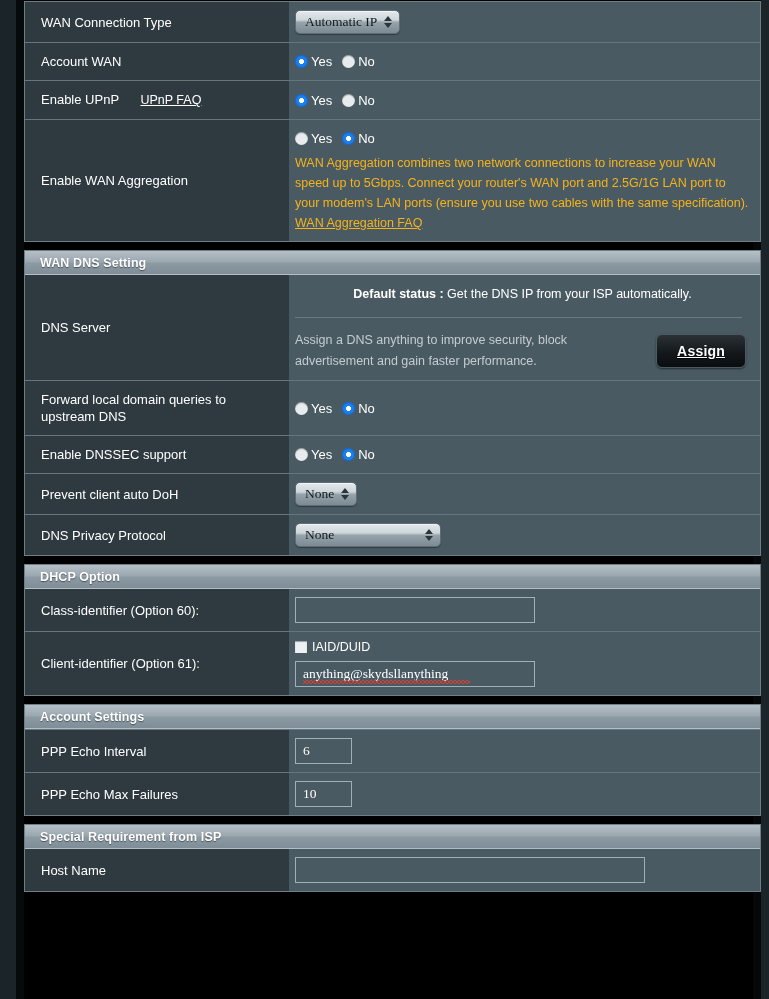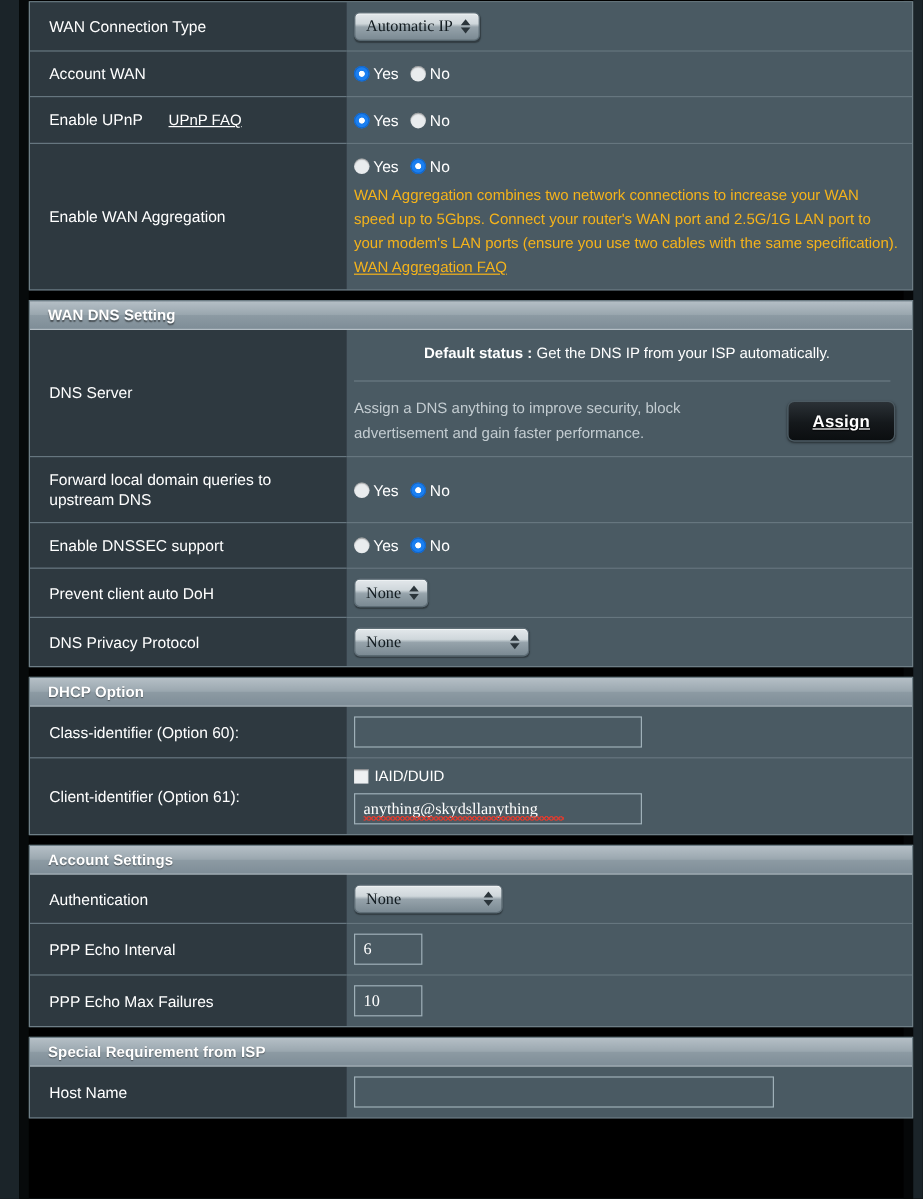--- a/index.html
+++ b/index.html
@@ -455,32 +455,20 @@
         </tr>
       </tbody>
     </table>
 
     <table class="panel">
       <tbody>
         <tr class="sec-head">
           <td class="sec-head-label" colspan="2">Account Settings</td>
         </tr>
 
-        <tr class="row no-top">
-          <td class="lbl">Authentication</td>
-          <td class="val">
-            <div class="sel w-xwide">
-              <span class="txt">None</span>
-              <span class="arrows">
-                  <i class="up"></i>
-                  <i class="down"></i>
-                </span>
-            </div>
-          </td>
-        </tr>
 
         <tr class="row">
           <td class="lbl">PPP Echo Interval</td>
           <td class="val">
             <input class="tin w-small" type="text" value="6" style="">
           </td>
         </tr>
 
         <tr class="row">
           <td class="lbl">PPP Echo Max Failures</td>

